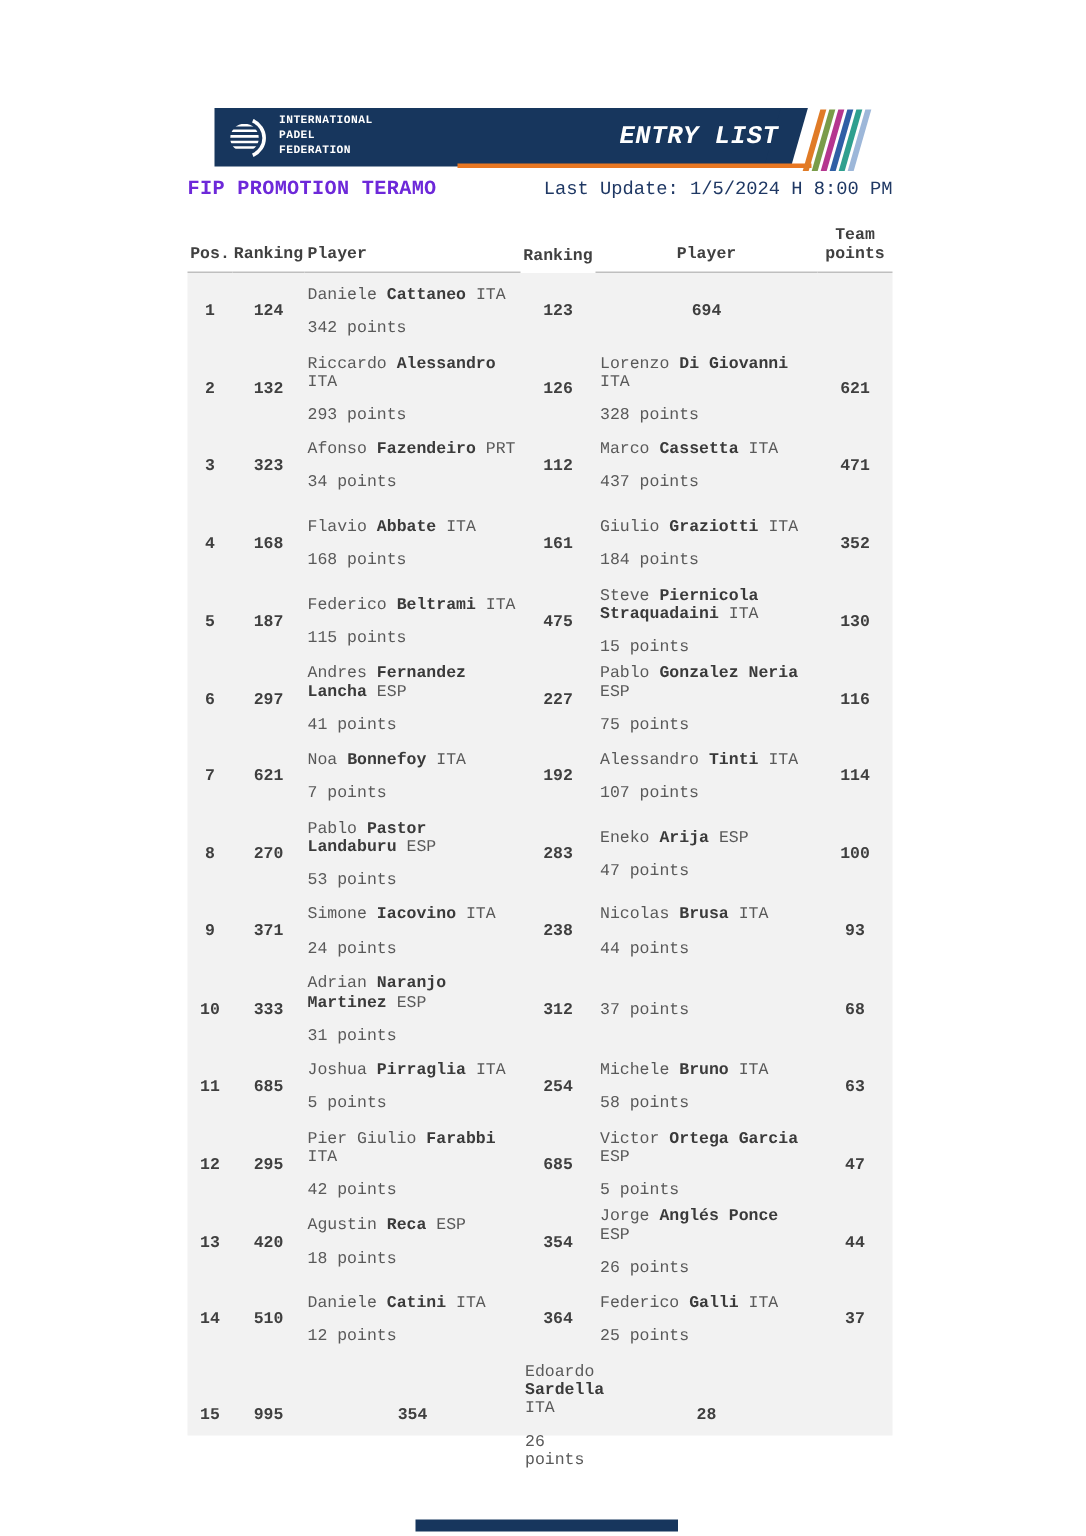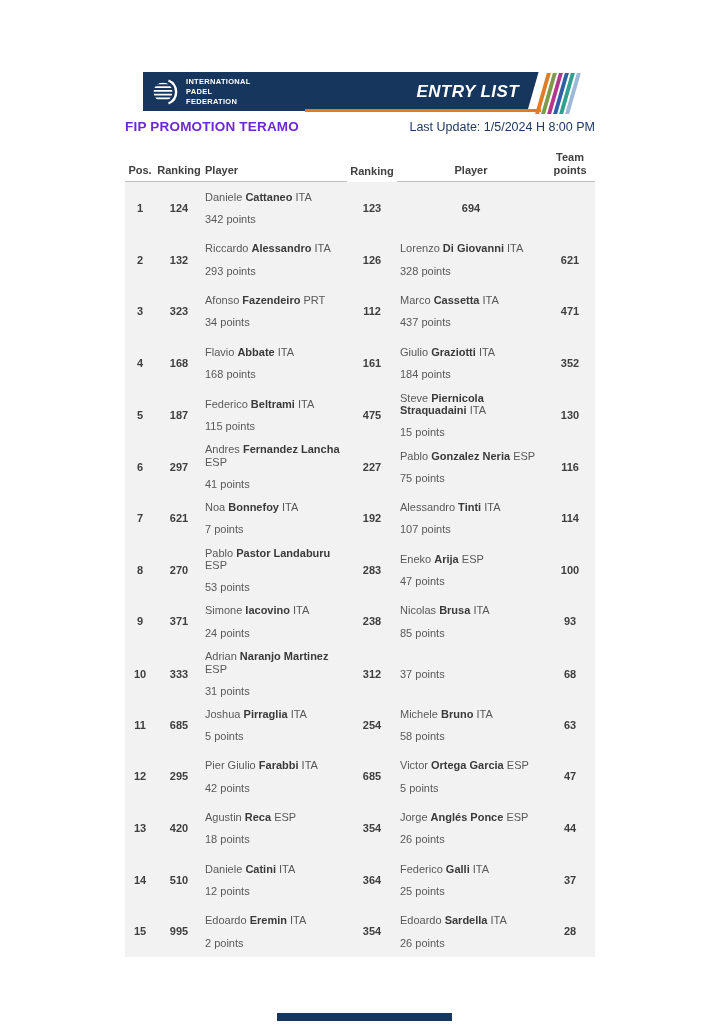--- a/index.html
+++ b/index.html
@@ -1,18 +1,18 @@
 <!DOCTYPE html>
 <html><head>
 <meta charset="utf-8">
 <style>
   * { margin:0; padding:0; box-sizing:border-box; }
   html,body { background:#ffffff; }
   body { font-family:"Liberation Sans", sans-serif; }
-  .page { position:relative; width:628px; height:1024px; background:#ffffff; overflow:hidden; }
+  .page { position:relative; width:628px; height:1024px; background:#ffffff; overflow:hidden;font-family:Liberation Mono, monospace; }
 
   
   .banner-wrap { position:absolute; left:143px; top:72px; width:420px; height:40px; }
   .banner { position:absolute; left:0; top:0; width:382px; height:39px; background:#17365d; }
   .banner-endcap { position:absolute; left:372px; top:0; width:18px; height:39px; background:#17365d; transform:skewX(-16deg); }
   .orange-line { position:absolute; left:162px; top:37px; width:236px; height:3px; background:#e87722; }
   .stripes { position:absolute; left:398px; top:1px; height:41px; display:flex; gap:2px; transform:skewX(-16deg); }
   .stripe { width:4px; height:100%; }
 
   .logo { position:absolute; left:9px; top:5px; display:flex; align-items:center; gap:6px; }
@@ -221,21 +221,21 @@
     <div class="trow">
       <div class="cell-num">9</div>
       <div class="cell-num">371</div>
       <div class="cell-player p1">
         <div class="pname"><span>Simone</span> <b>Iacovino</b> <span>ITA</span></div>
         <div class="ppoints">24 points</div>
       </div>
       <div class="cell-num">238</div>
       <div class="cell-player p2">
         <div class="pname"><span>Nicolas</span> <b>Brusa</b> <span>ITA</span></div>
-        <div class="ppoints">85 points</div>
+        <div class="ppoints">44 points</div>
       </div>
       <div class="cell-num">93</div>
     </div>
 
     <div class="trow">
       <div class="cell-num">10</div>
       <div class="cell-num">333</div>
       <div class="cell-player p1">
         <div class="pname"><span>Adrian</span> <b>Naranjo Martinez</b> <span>ESP</span></div>
         <div class="ppoints">31 points</div>
@@ -303,24 +303,20 @@
       <div class="cell-player p2">
         <div class="pname"><span>Federico</span> <b>Galli</b> <span>ITA</span></div>
         <div class="ppoints">25 points</div>
       </div>
       <div class="cell-num">37</div>
     </div>
 
     <div class="trow">
       <div class="cell-num">15</div>
       <div class="cell-num">995</div>
-      <div class="cell-player p1">
-        <div class="pname"><span>Edoardo</span> <b>Eremin</b> <span>ITA</span></div>
-        <div class="ppoints">2 points</div>
-      </div>
       <div class="cell-num">354</div>
       <div class="cell-player p2">
         <div class="pname"><span>Edoardo</span> <b>Sardella</b> <span>ITA</span></div>
         <div class="ppoints">26 points</div>
       </div>
       <div class="cell-num">28</div>
     </div>
   </div>
   </div>
 

